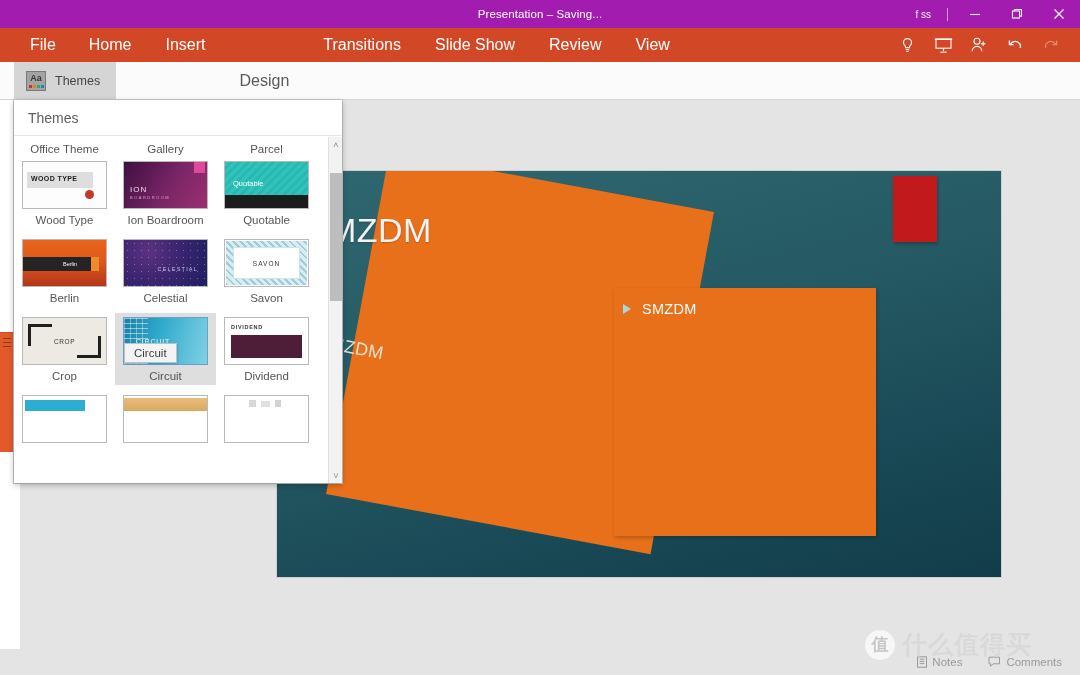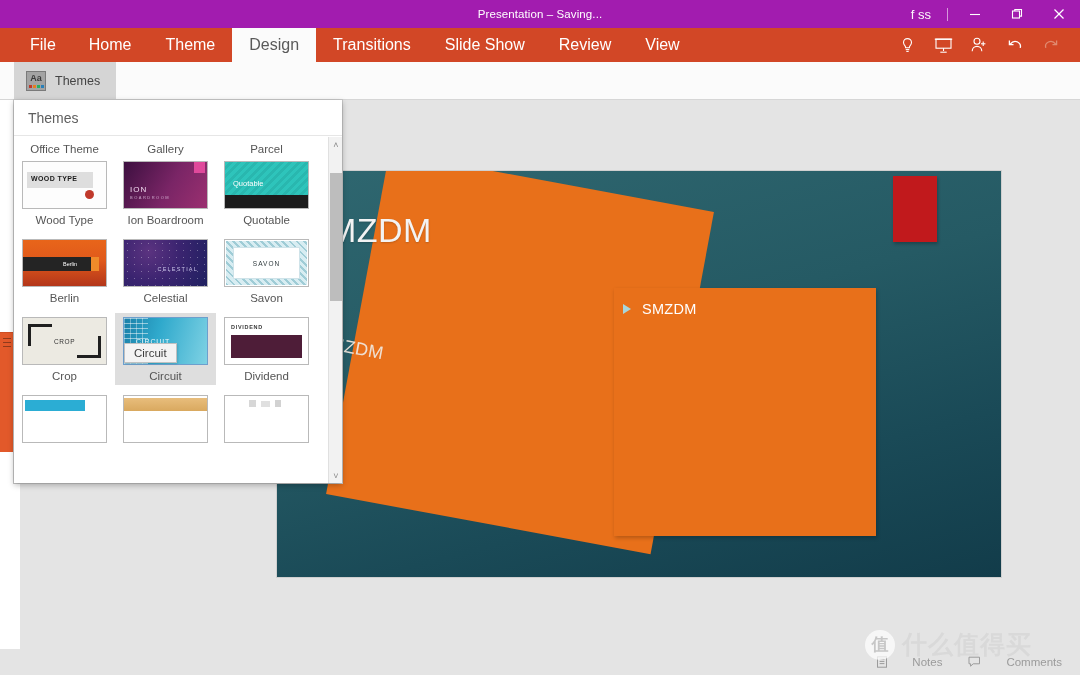--- a/index.html
+++ b/index.html
@@ -19,21 +19,21 @@
   }
   .title-text {
     color: #ffffff; font-size: 11.5px; letter-spacing: .1px;
     position: absolute; left: 0; right: 0; text-align: center;
   }
   .title-right {
     position: absolute; right: 0; top: 0; height: 28px;
     display: flex; align-items: center;
   }
   .user-label {
-    color: #ffffff; font-size: 13px; padding: 0 10px; opacity: .97;
+    color: #ffffff; font-size: 10px; padding: 0 10px; opacity: .97;
   }
   .title-sep {
     width: 1px; height: 13px; background: rgba(255,255,255,.55); margin: 0 6px;
   }
   .win-btn {
     width: 42px; height: 28px; display: flex; align-items: center; justify-content: center;
     color: #fff; font-size: 12px; cursor: default;
   }
   .win-btn svg { display: block; }
 
@@ -42,21 +42,21 @@
     position: absolute; left: 0; top: 28px; width: 1080px; height: 34px;
     background: #d24726;
   }
   .tabs { display: flex; align-items: stretch; height: 34px; padding-left: 14px; }
   .tab {
     color: #ffffff; font-size: 16px; padding: 0 17px; height: 34px;
     display: flex; align-items: center; cursor: default; white-space: nowrap;
   }
   .tab.file { padding: 0 16px; }
   .tab.active {
-    background: #fbfbfb; color: #5a5a5a;
+    background: #fbfbfb; color: #5a5a5a; margin-top: 36px;
   }
   .ribbon-tools {
     position: absolute; right: 8px; top: 0; height: 34px;
     display: flex; align-items: center; gap: 10px; padding-right: 8px;
   }
   .rtool { width: 26px; height: 26px; display:flex; align-items:center; justify-content:center; }
   .rtool svg { display:block; }
 
   
   .ribbon-body {
@@ -152,21 +152,21 @@
   .bullet-text { color: #ffffff; font-size: 14.5px; letter-spacing: .3px; }
 
   
   .statusbar {
     position: absolute; left: 0; bottom: 0; width: 1080px; height: 26px;
     background: #e4e4e4;
     display: flex; align-items: center; justify-content: flex-end;
     gap: 26px; padding-right: 18px;
   }
   .status-item {
-    display: flex; align-items: center; gap: 24px;
+    display: flex; align-items: center; gap: 4px;
     color: #9b9b9b; font-size: 11.5px;
   }
   .status-item svg { display: block; }
 
   
   .watermark {
     position: absolute; right: 48px; bottom: 14px;
     display: flex; align-items: center; gap: 7px;
     pointer-events: none; user-select: none;
   }
@@ -370,21 +370,21 @@
         </span>
       </span>
       <span class="themes-label">Themes</span>
     </div>
   </div>
 
   <div class="tabbar">
     <div class="tabs">
       <div class="tab file">File</div>
       <div class="tab">Home</div>
-      <div class="tab">Theme</div>
+      <div class="tab">Insert</div>
       <div class="tab active">Design</div>
       <div class="tab">Transitions</div>
       <div class="tab">Slide Show</div>
       <div class="tab">Review</div>
       <div class="tab">View</div>
     </div>
     <div class="ribbon-tools">
       <span class="rtool">
         <svg width="17" height="17" viewBox="0 0 17 17">
             <path d="M8.5 1.6c-2.3 0-4 1.7-4 3.9 0 1.5.8 2.5 1.5 3.3.4.5.6.9.6 1.4v.5h3.8v-.5c0-.5.2-.9.6-1.4.7-.8 1.5-1.8 1.5-3.3 0-2.2-1.7-3.9-4-3.9z" fill="none" stroke="#ffffff" stroke-width="1.1"></path>

